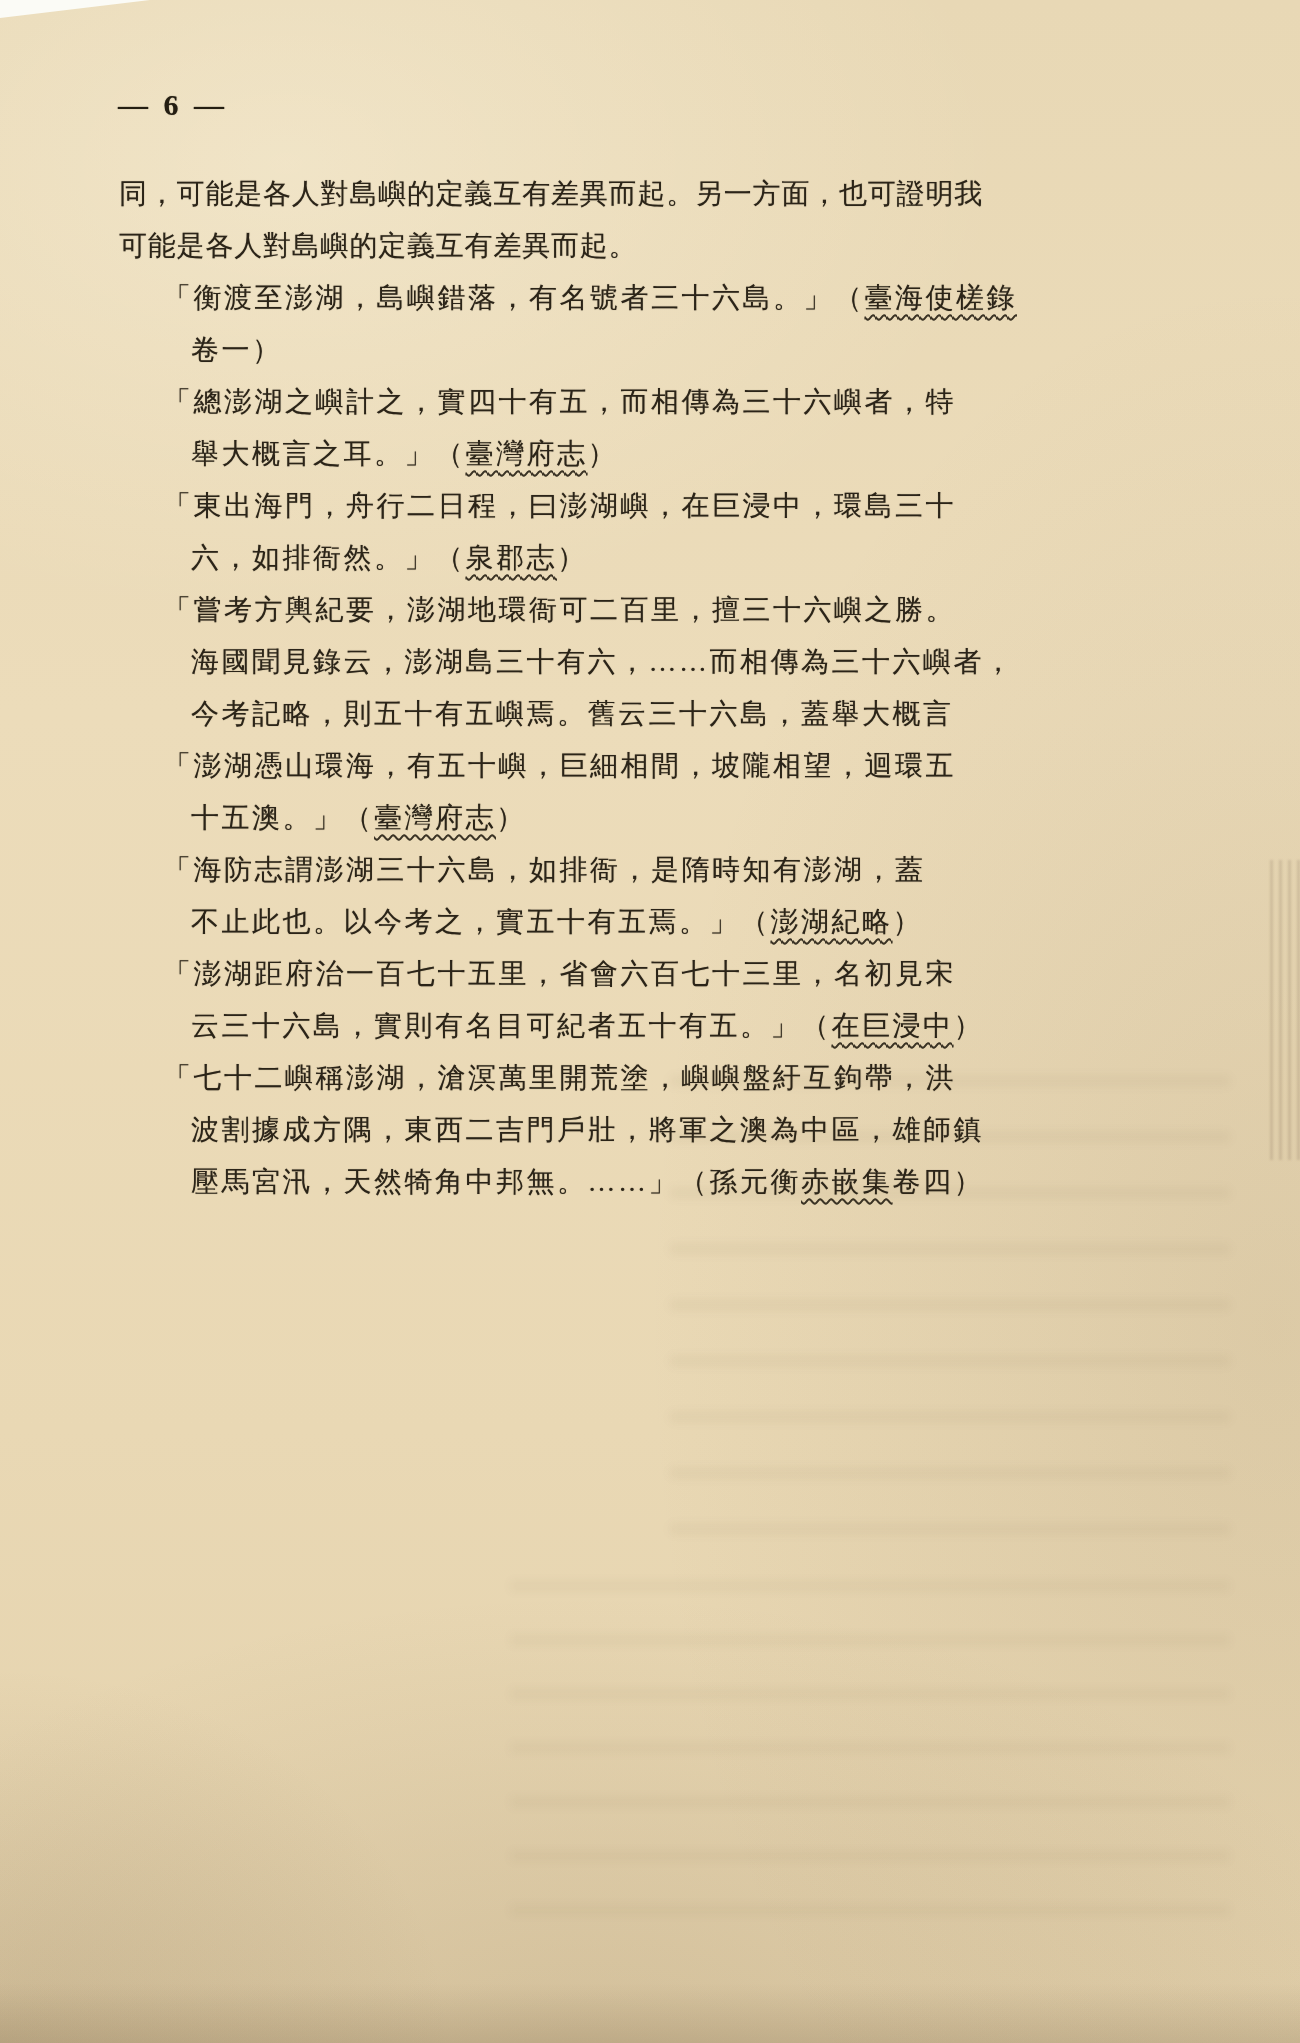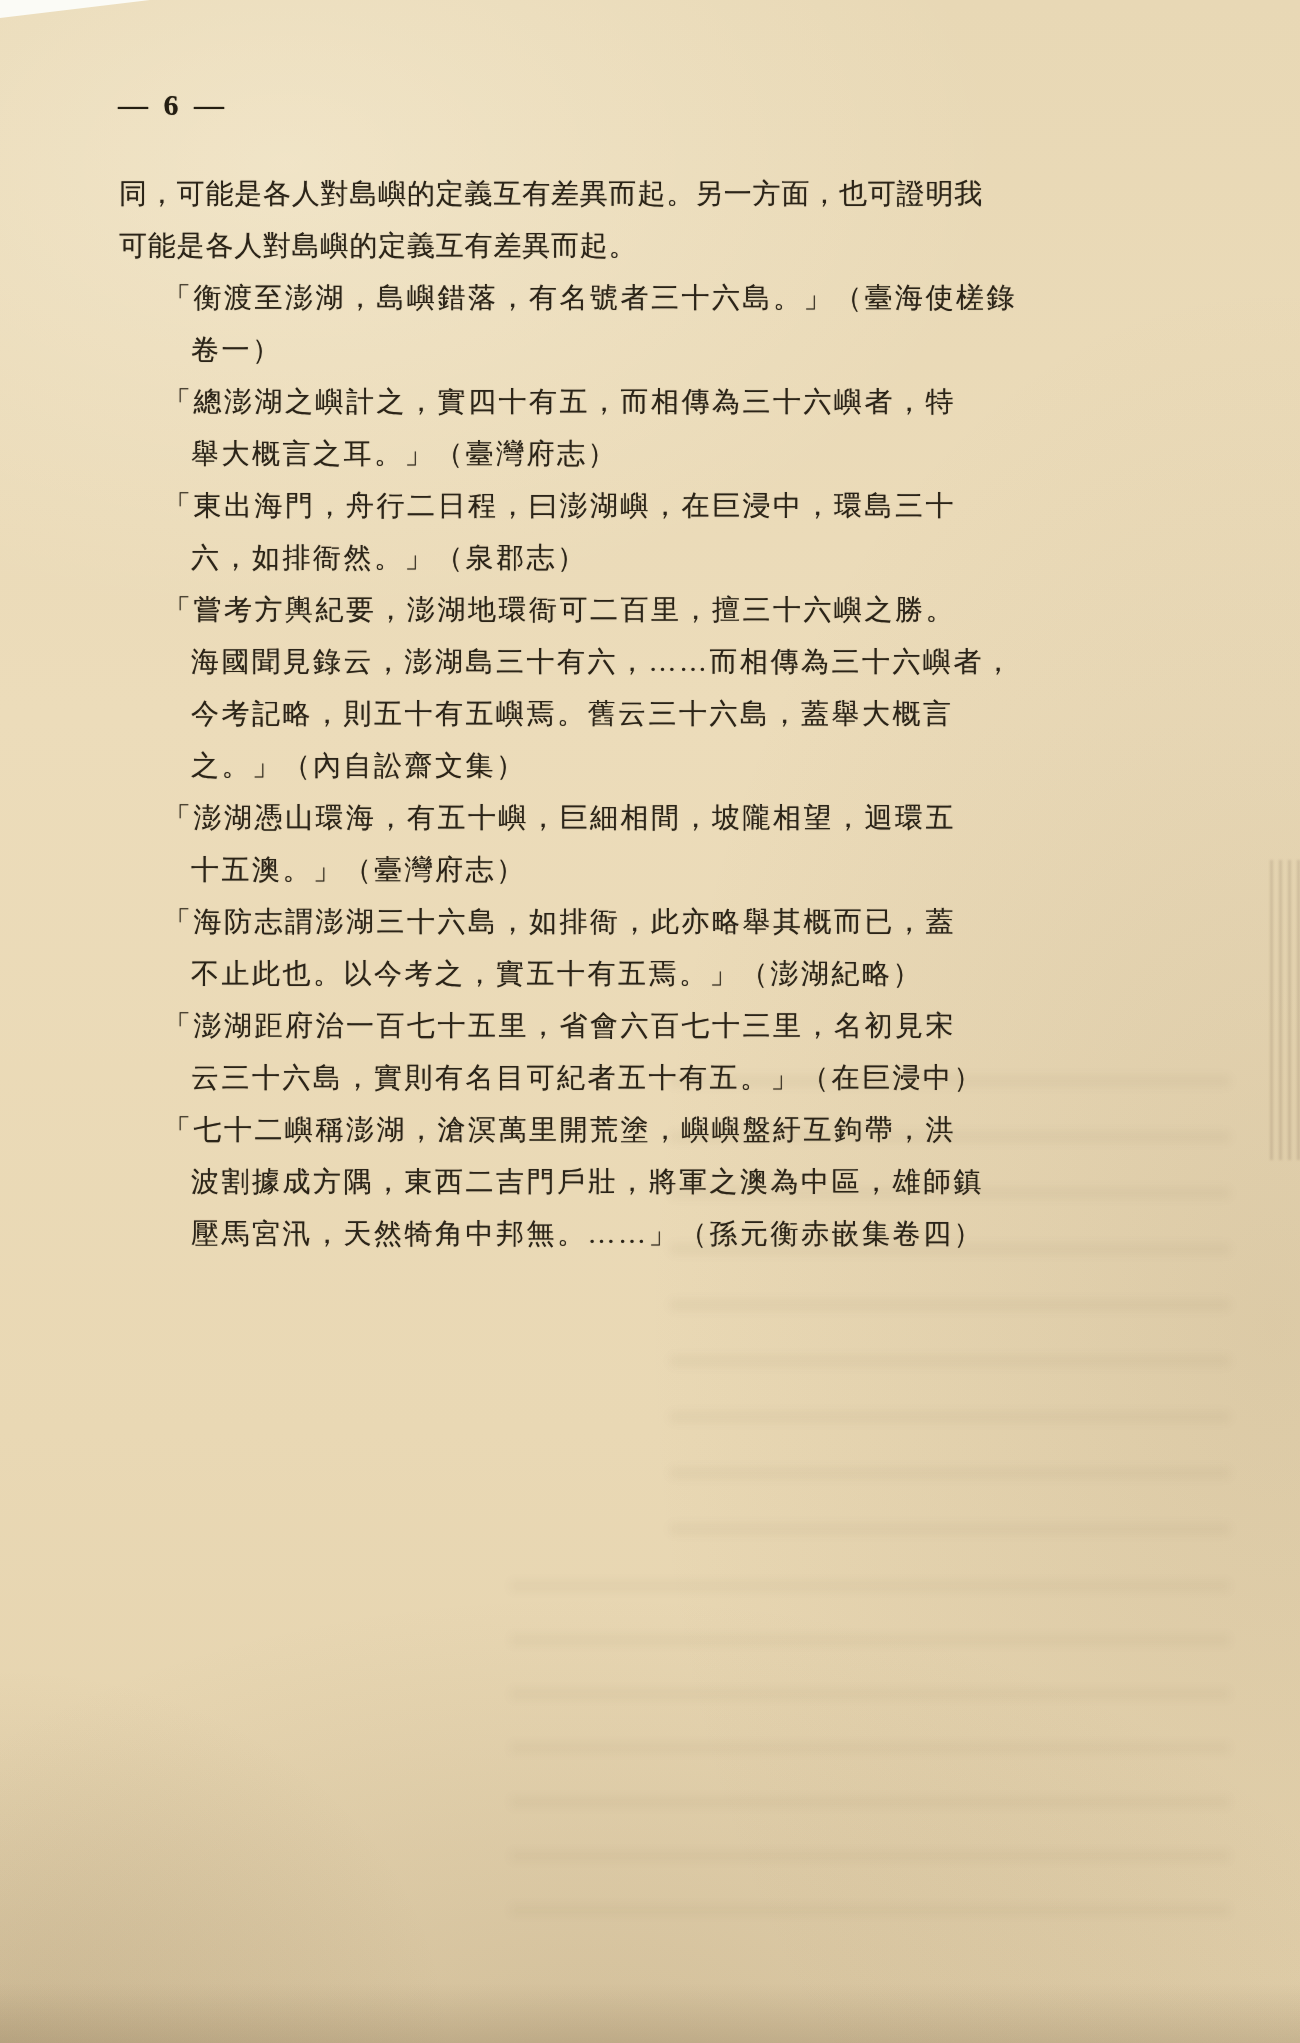--- a/index.html
+++ b/index.html
@@ -56,20 +56,21 @@
   .qline {
     white-space: nowrap;
     letter-spacing: 2.5px;
     padding-left: 72px;   
   }
   .qline.first {
     text-indent: -28px;   
   }
 
   .cite {
+    text-decoration: underline;
     text-decoration-style: wavy;
     text-decoration-thickness: 2px;
     text-underline-offset: 7px;
     text-decoration-color: rgba(43, 36, 24, 0.85);
     margin-top: 38px;
   }
 
   
   .ghost {
     position: absolute;
@@ -125,28 +126,27 @@
           <div class="qline"><span>舉大概言之耳。」（</span><span class="cite">臺灣府志</span><span>）</span></div>
         </div>
         <div class="quote">
           <div class="qline first"><span>「東出海門，舟行二日程，曰澎湖嶼，在巨浸中，環島三十</span></div>
           <div class="qline"><span>六，如排衙然。」（</span><span class="cite">泉郡志</span><span>）</span></div>
         </div>
         <div class="quote">
           <div class="qline first"><span>「嘗考方輿紀要，澎湖地環衙可二百里，擅三十六嶼之勝。</span></div>
           <div class="qline"><span>海國聞見錄云，澎湖島三十有六，……而相傳為三十六嶼者，</span></div>
           <div class="qline"><span>今考記略，則五十有五嶼焉。舊云三十六島，蓋舉大概言</span></div>
-          <div class="qline"><span>之。」（</span><span class="cite">內自訟齋文集</span><span>）</span></div>
         </div>
         <div class="quote">
           <div class="qline first"><span>「澎湖憑山環海，有五十嶼，巨細相間，坡隴相望，迴環五</span></div>
           <div class="qline"><span>十五澳。」（</span><span class="cite">臺灣府志</span><span>）</span></div>
         </div>
         <div class="quote">
-          <div class="qline first"><span>「海防志謂澎湖三十六島，如排衙，此亦略舉其概而已，蓋</span></div>
+          <div class="qline first"><span>「海防志謂澎湖三十六島，如排衙，是隋時知有澎湖，蓋</span></div>
           <div class="qline"><span>不止此也。以今考之，實五十有五焉。」（</span><span class="cite">澎湖紀略</span><span>）</span></div>
         </div>
         <div class="quote">
           <div class="qline first"><span>「澎湖距府治一百七十五里，省會六百七十三里，名初見宋</span></div>
           <div class="qline"><span>云三十六島，實則有名目可紀者五十有五。」（</span><span class="cite">在巨浸中</span><span>）</span></div>
         </div>
         <div class="quote">
           <div class="qline first"><span>「七十二嶼稱澎湖，滄溟萬里開荒塗，嶼嶼盤紆互鉤帶，洪</span></div>
           <div class="qline"><span>波割據成方隅，東西二吉門戶壯，將軍之澳為中區，雄師鎮</span></div>
           <div class="qline"><span>壓馬宮汛，天然犄角中邦無。……」（孫元衡</span><span class="cite">赤嵌集</span><span>卷四）</span></div>

